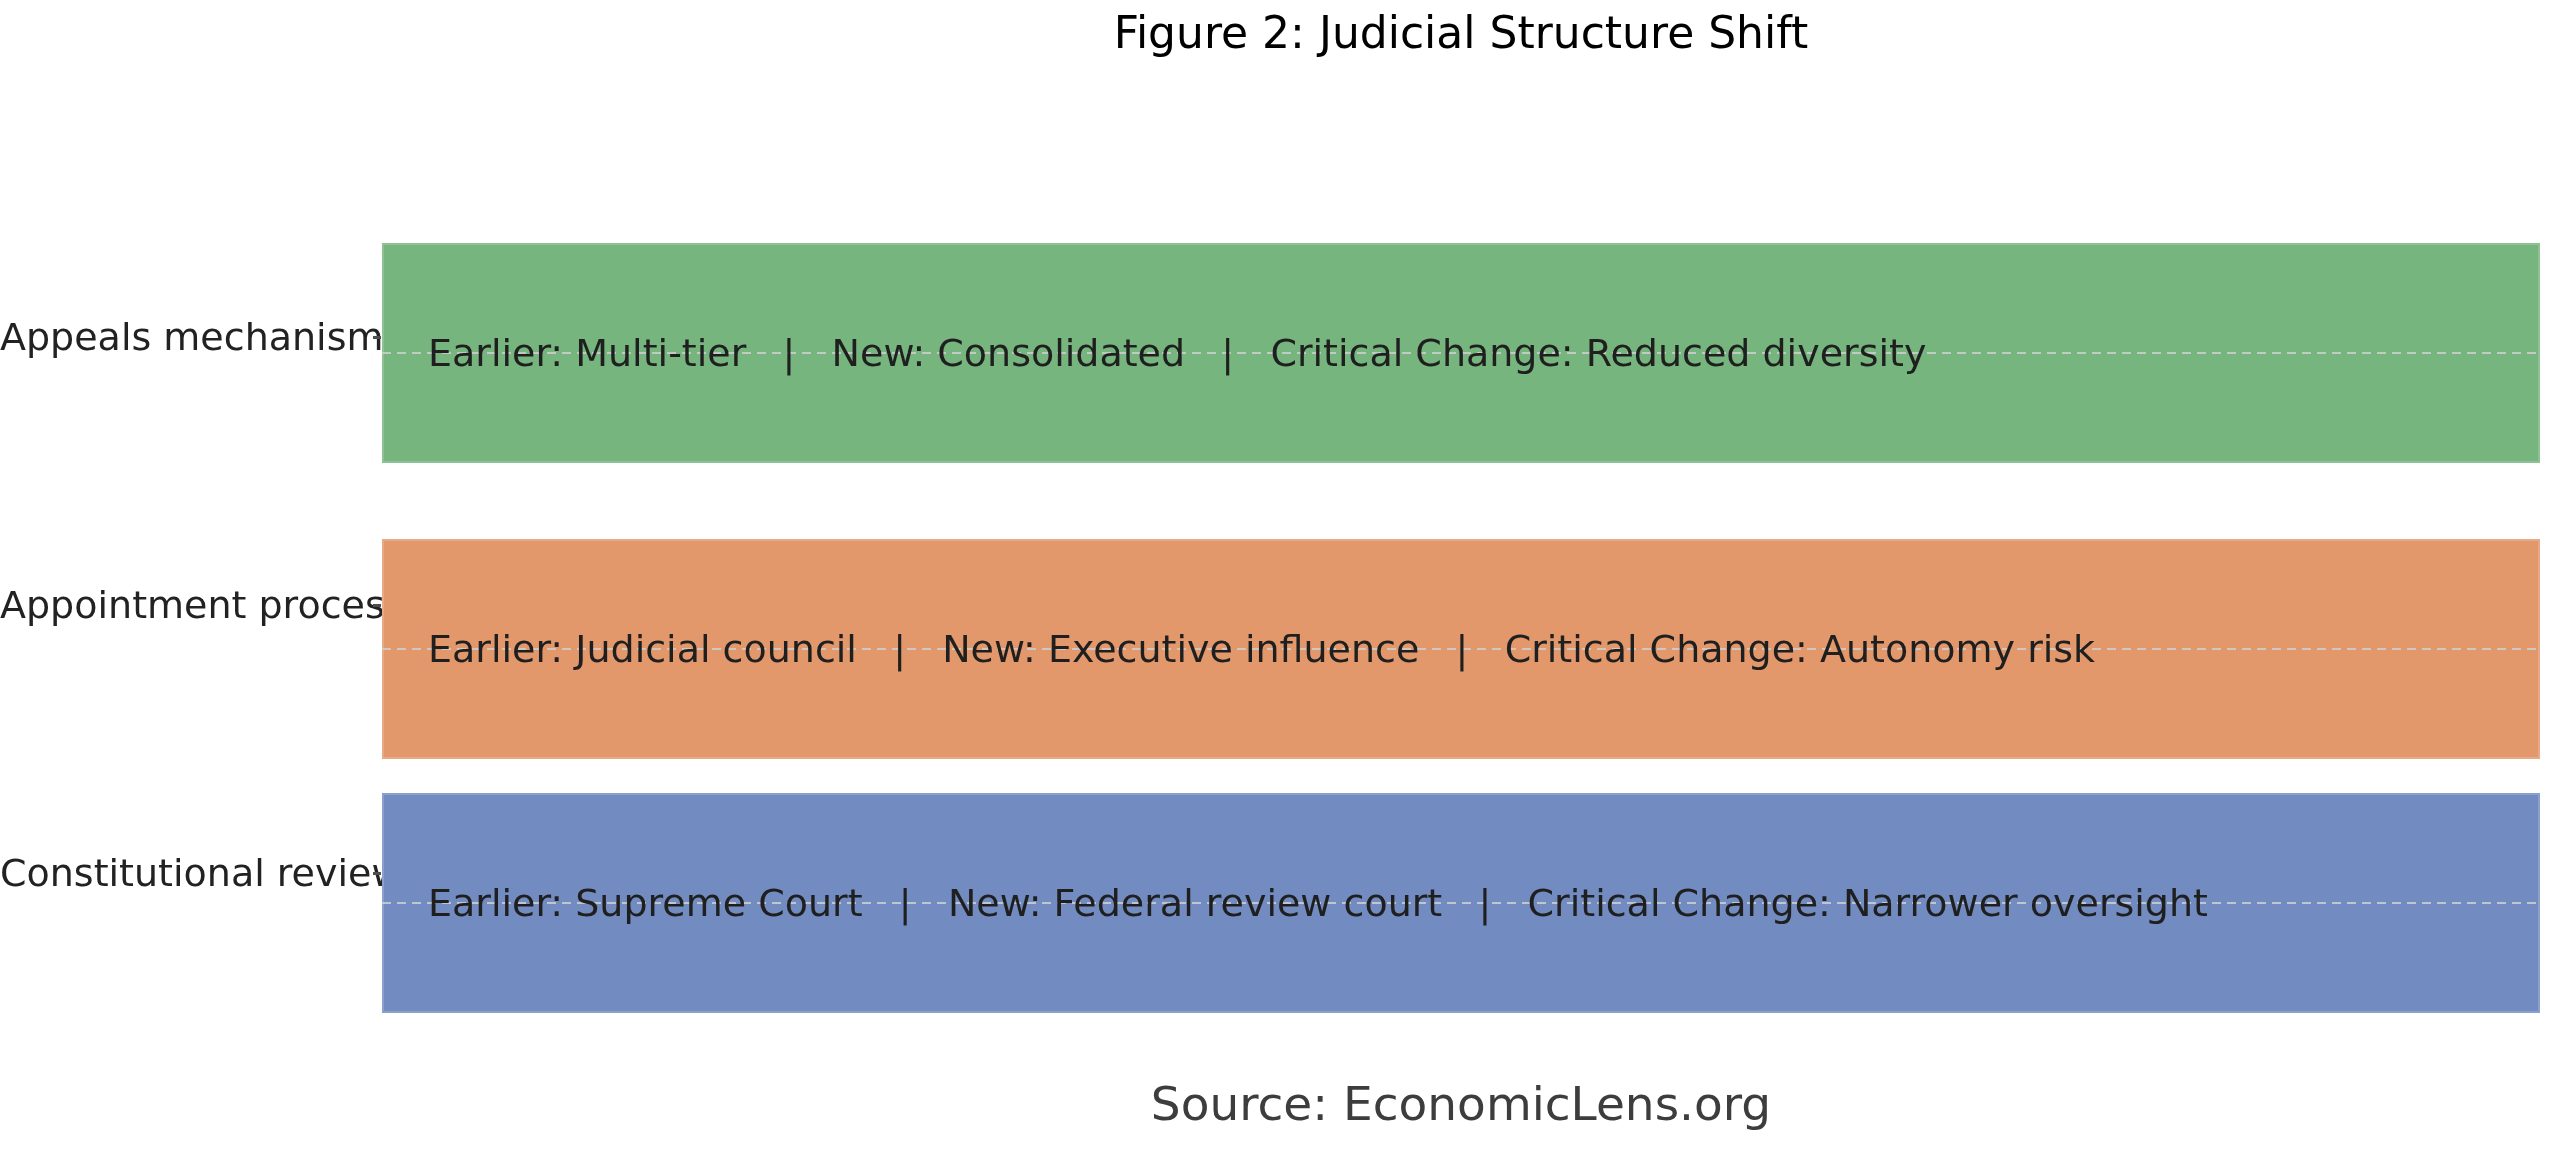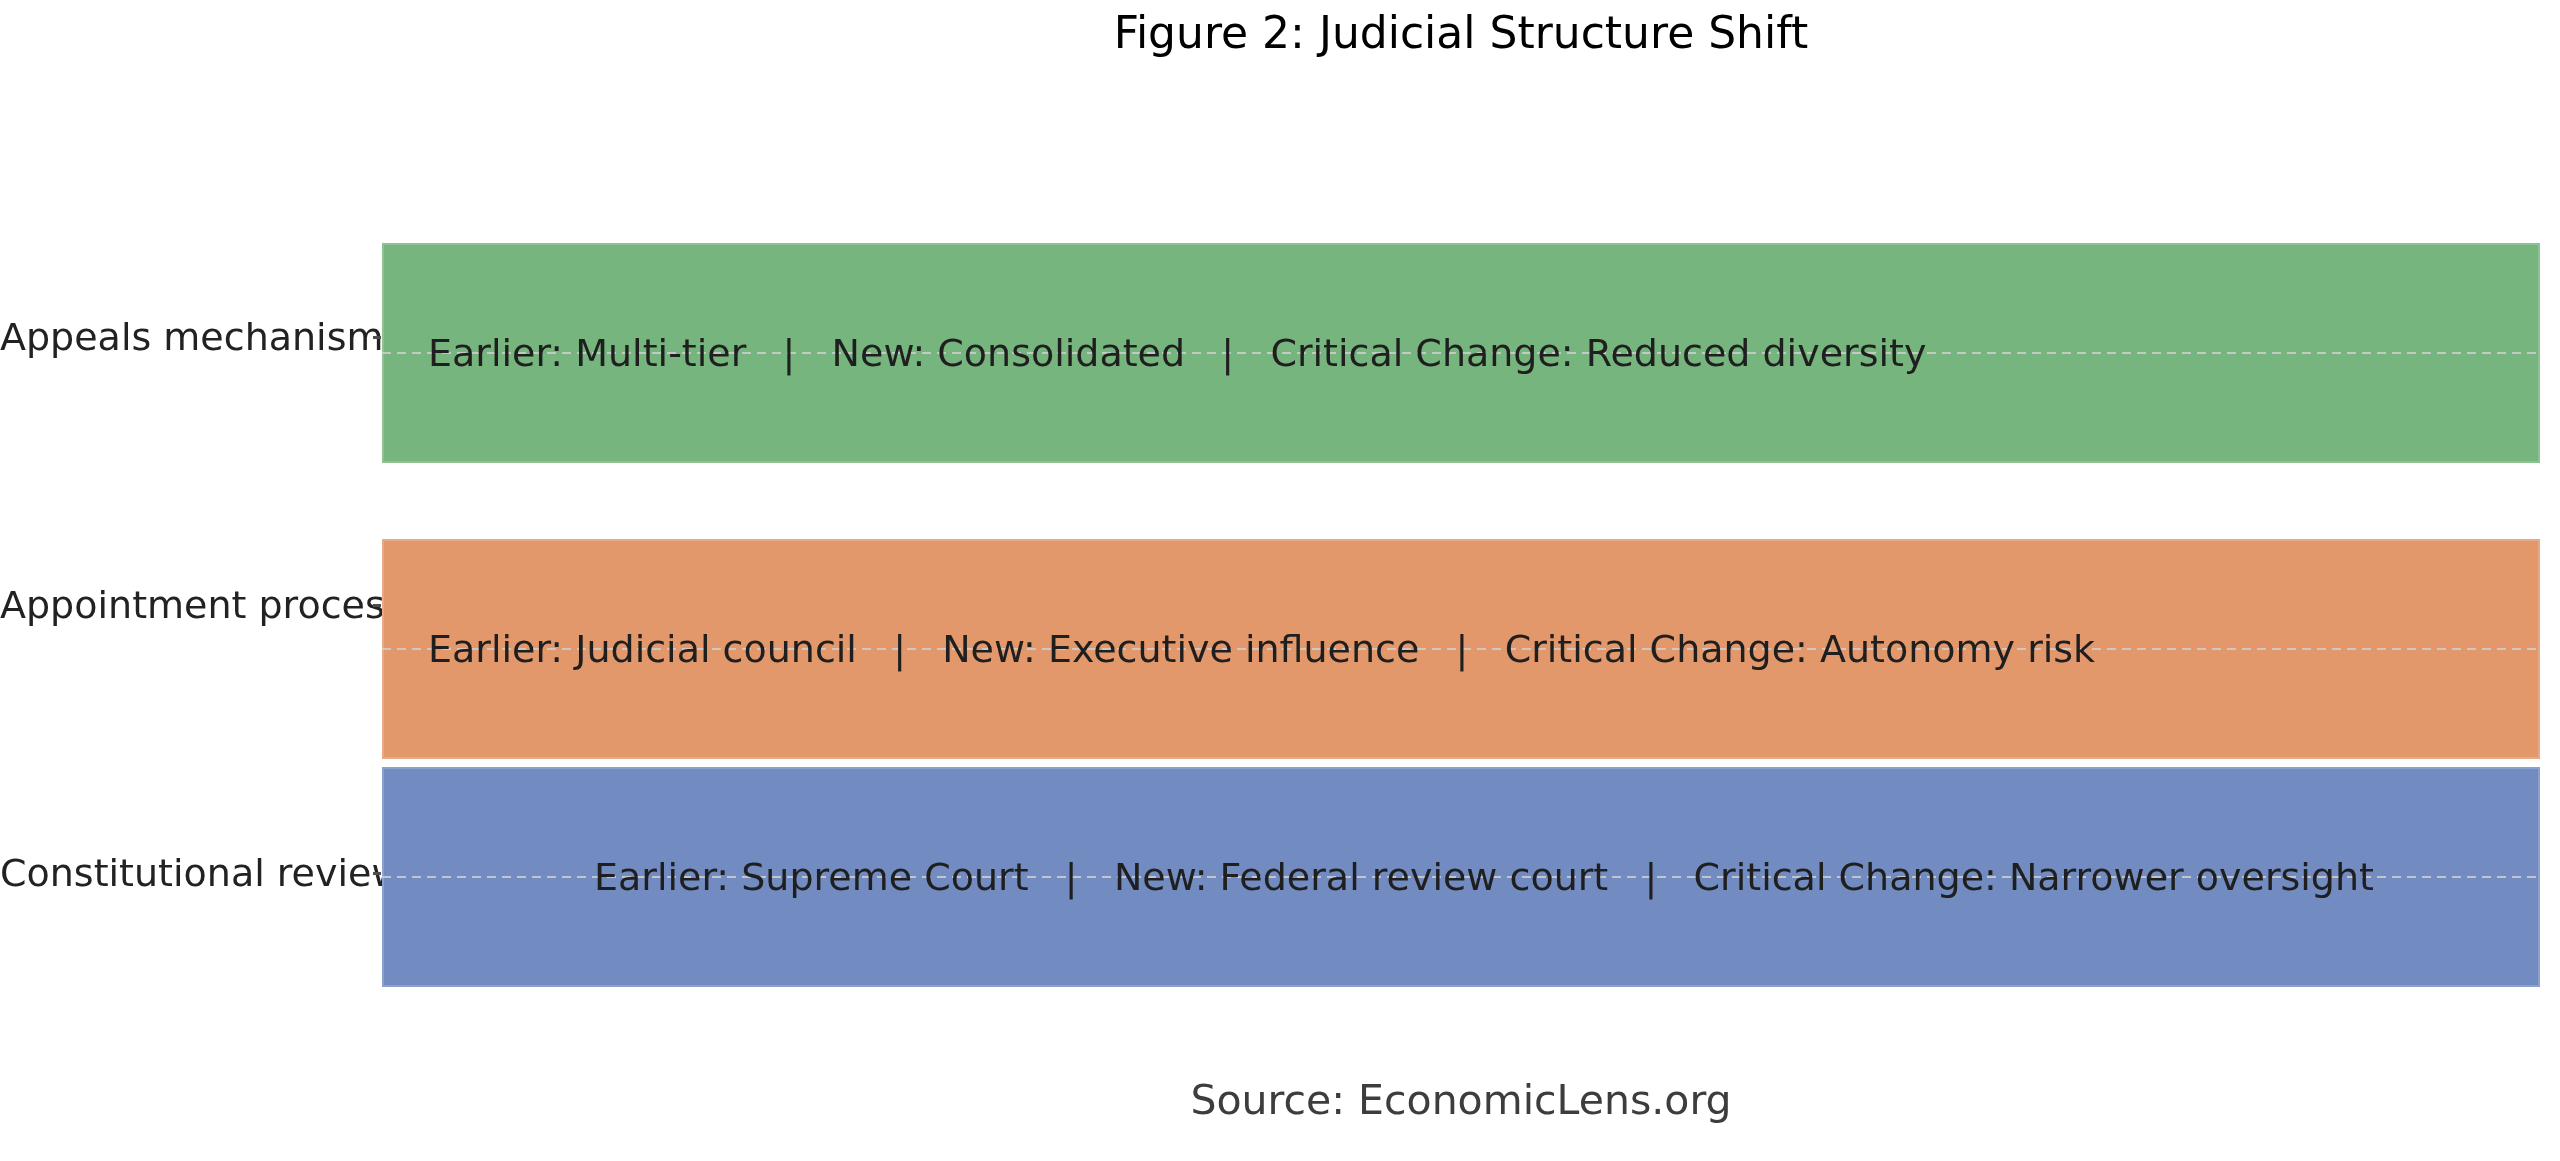--- a/index.html
+++ b/index.html
@@ -24,21 +24,21 @@
     font-size: 44px;
     line-height: 1.15;
     color: #000000;
   }
   .source-note {
     position: absolute;
     left: 382px;
     width: 2158px;
     top: 1080px;
     text-align: center;
-    font-size: 41px;
+    font-size: 47px;
     line-height: 1;
     color: #3d3d3d;
   }
   .row-label {
     position: absolute;
     left: 0;
     width: 372px;
     text-align: right;
     font-size: 38px;
     line-height: 38px;
@@ -78,21 +78,21 @@
     z-index: 1;
     padding-left: 46px;
     font-size: 38px;
     line-height: 1;
     color: #1f1f1f;
     white-space: pre; 
   }
   
   .row1 .bar { top: 243px; }
   .row2 .bar { top: 539px; }
-  .row3 .bar { top: 767px; justify-content: center; }
+  .row3 .bar { top: 793px; }
   .row1 .row-label { top: 318px; }
   .row2 .row-label { top: 586px; }
   .row3 .row-label { top: 854px; }
   .row1 .tick-mark { top: 336px; }
   .row2 .tick-mark { top: 604px; }
   .row3 .tick-mark { top: 872px; }
 </style>
 </head>
 <body>
 

